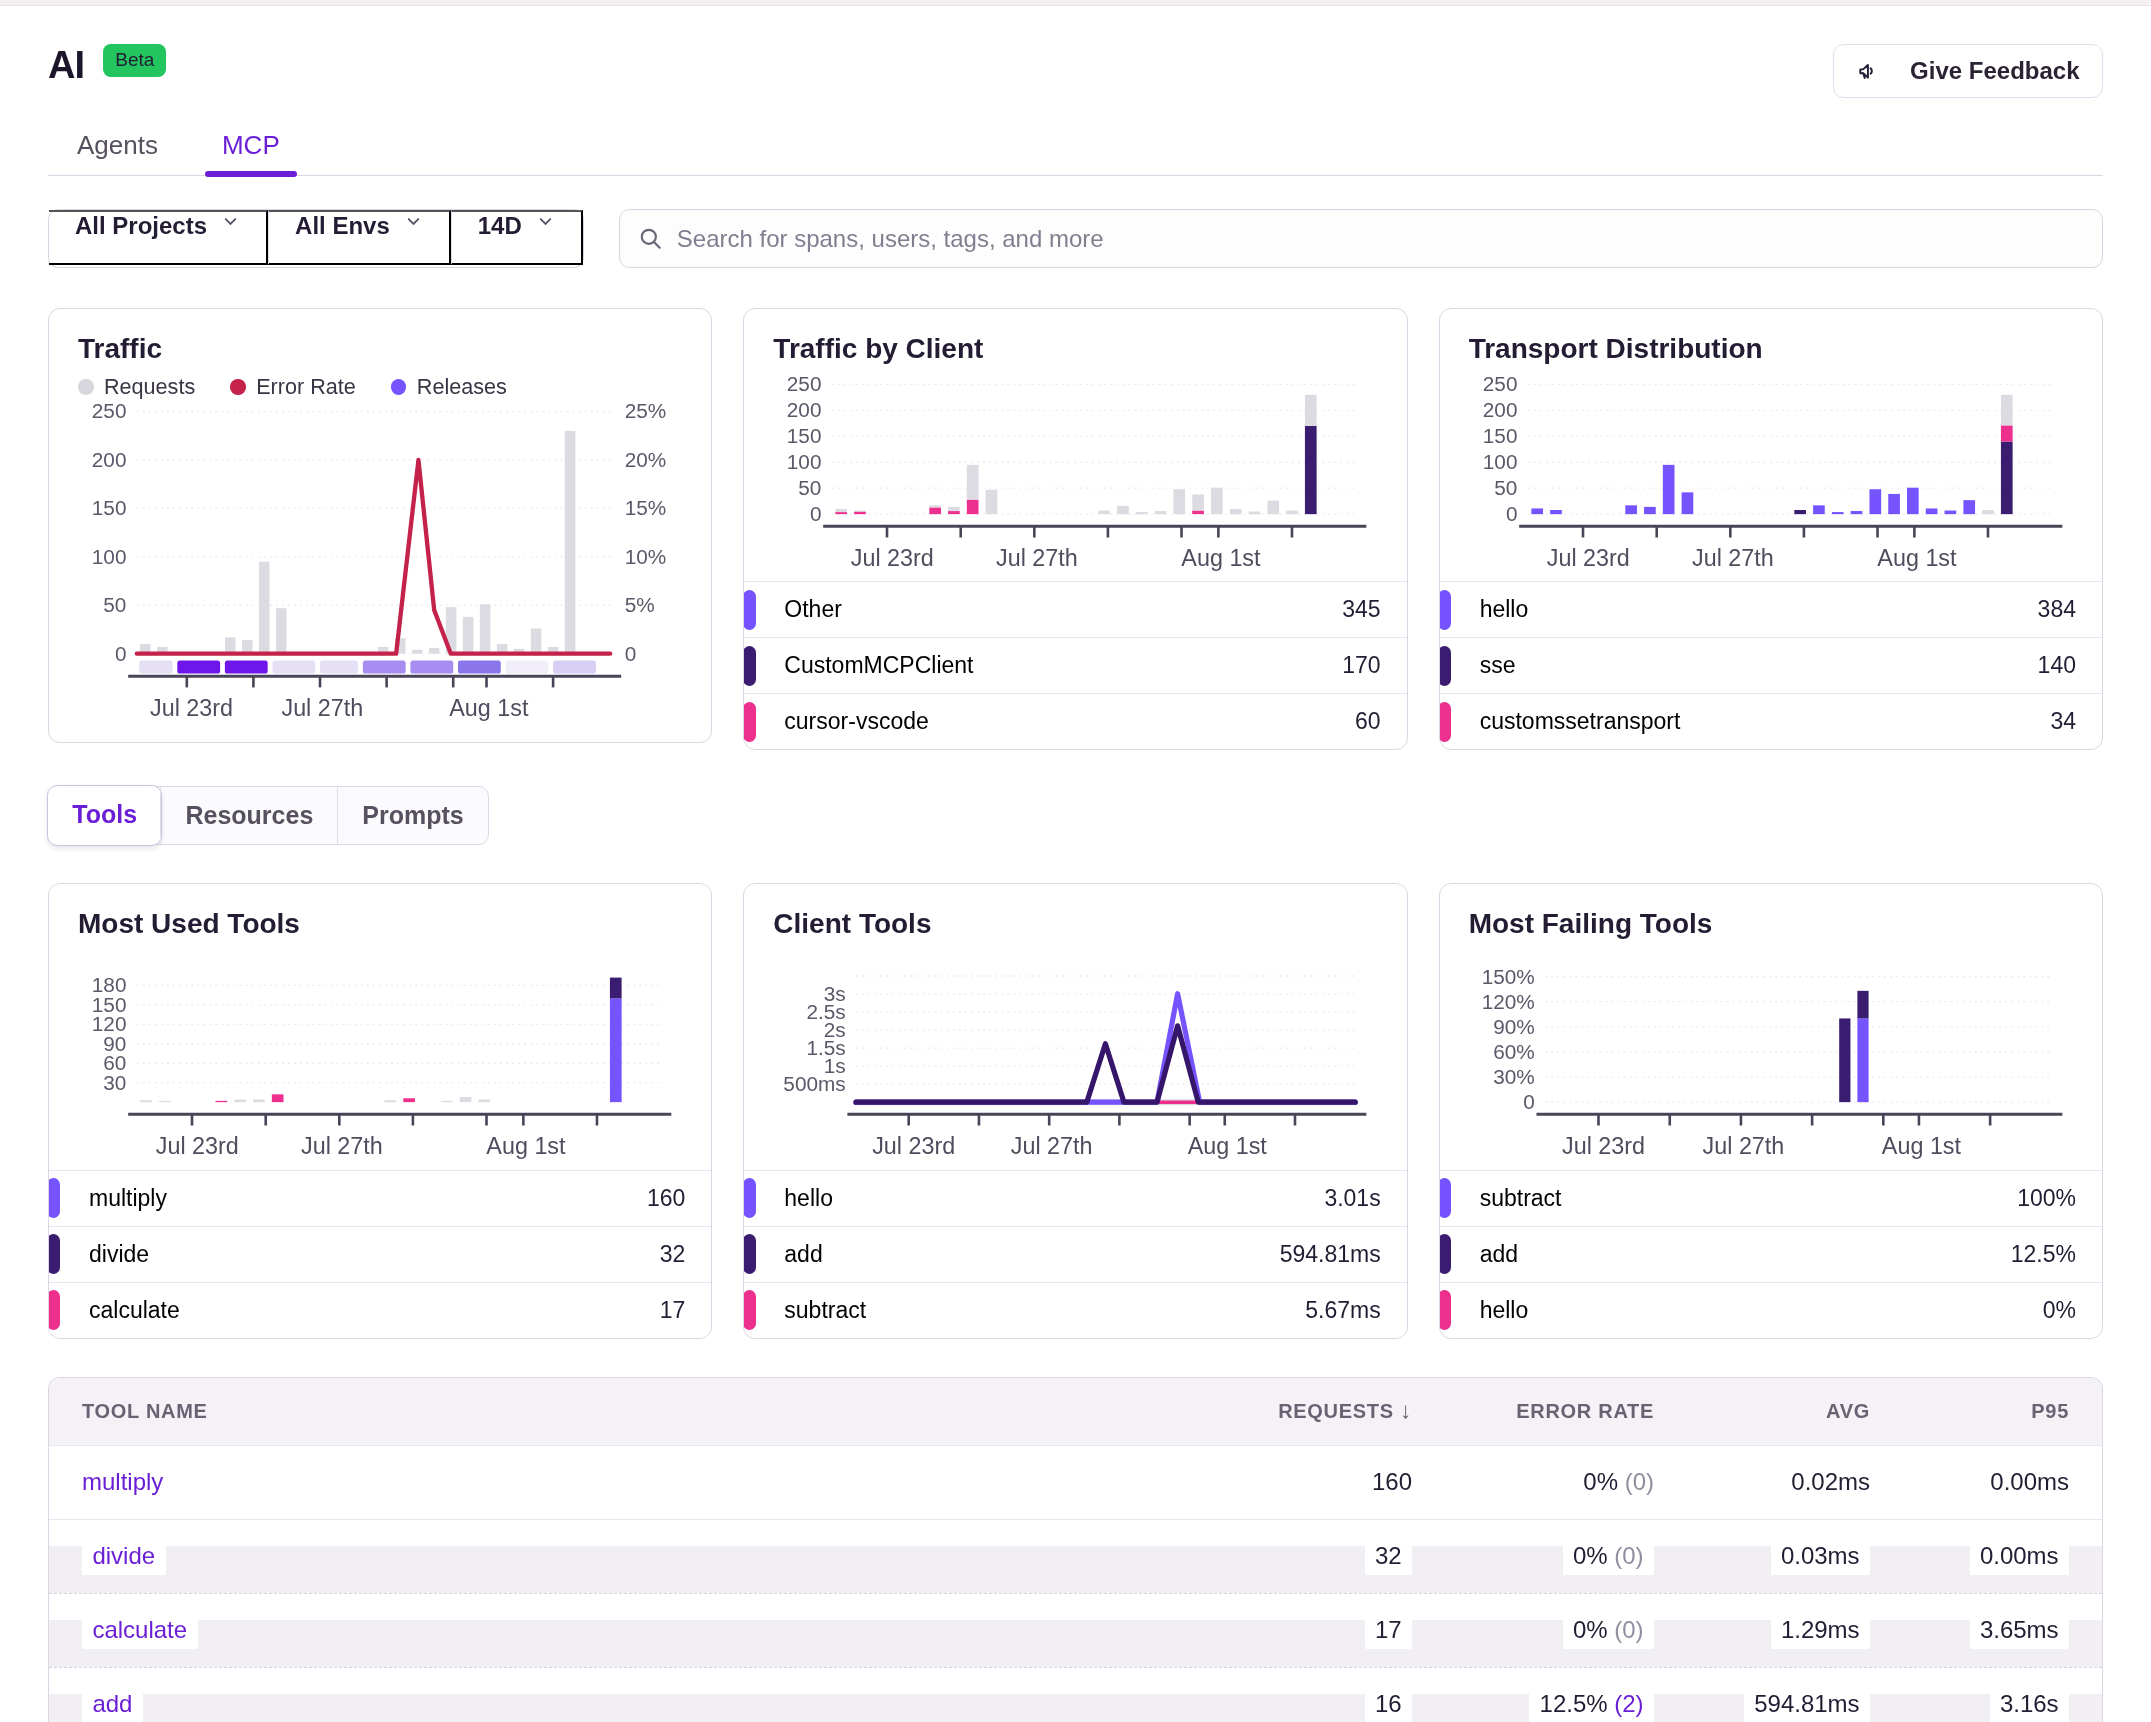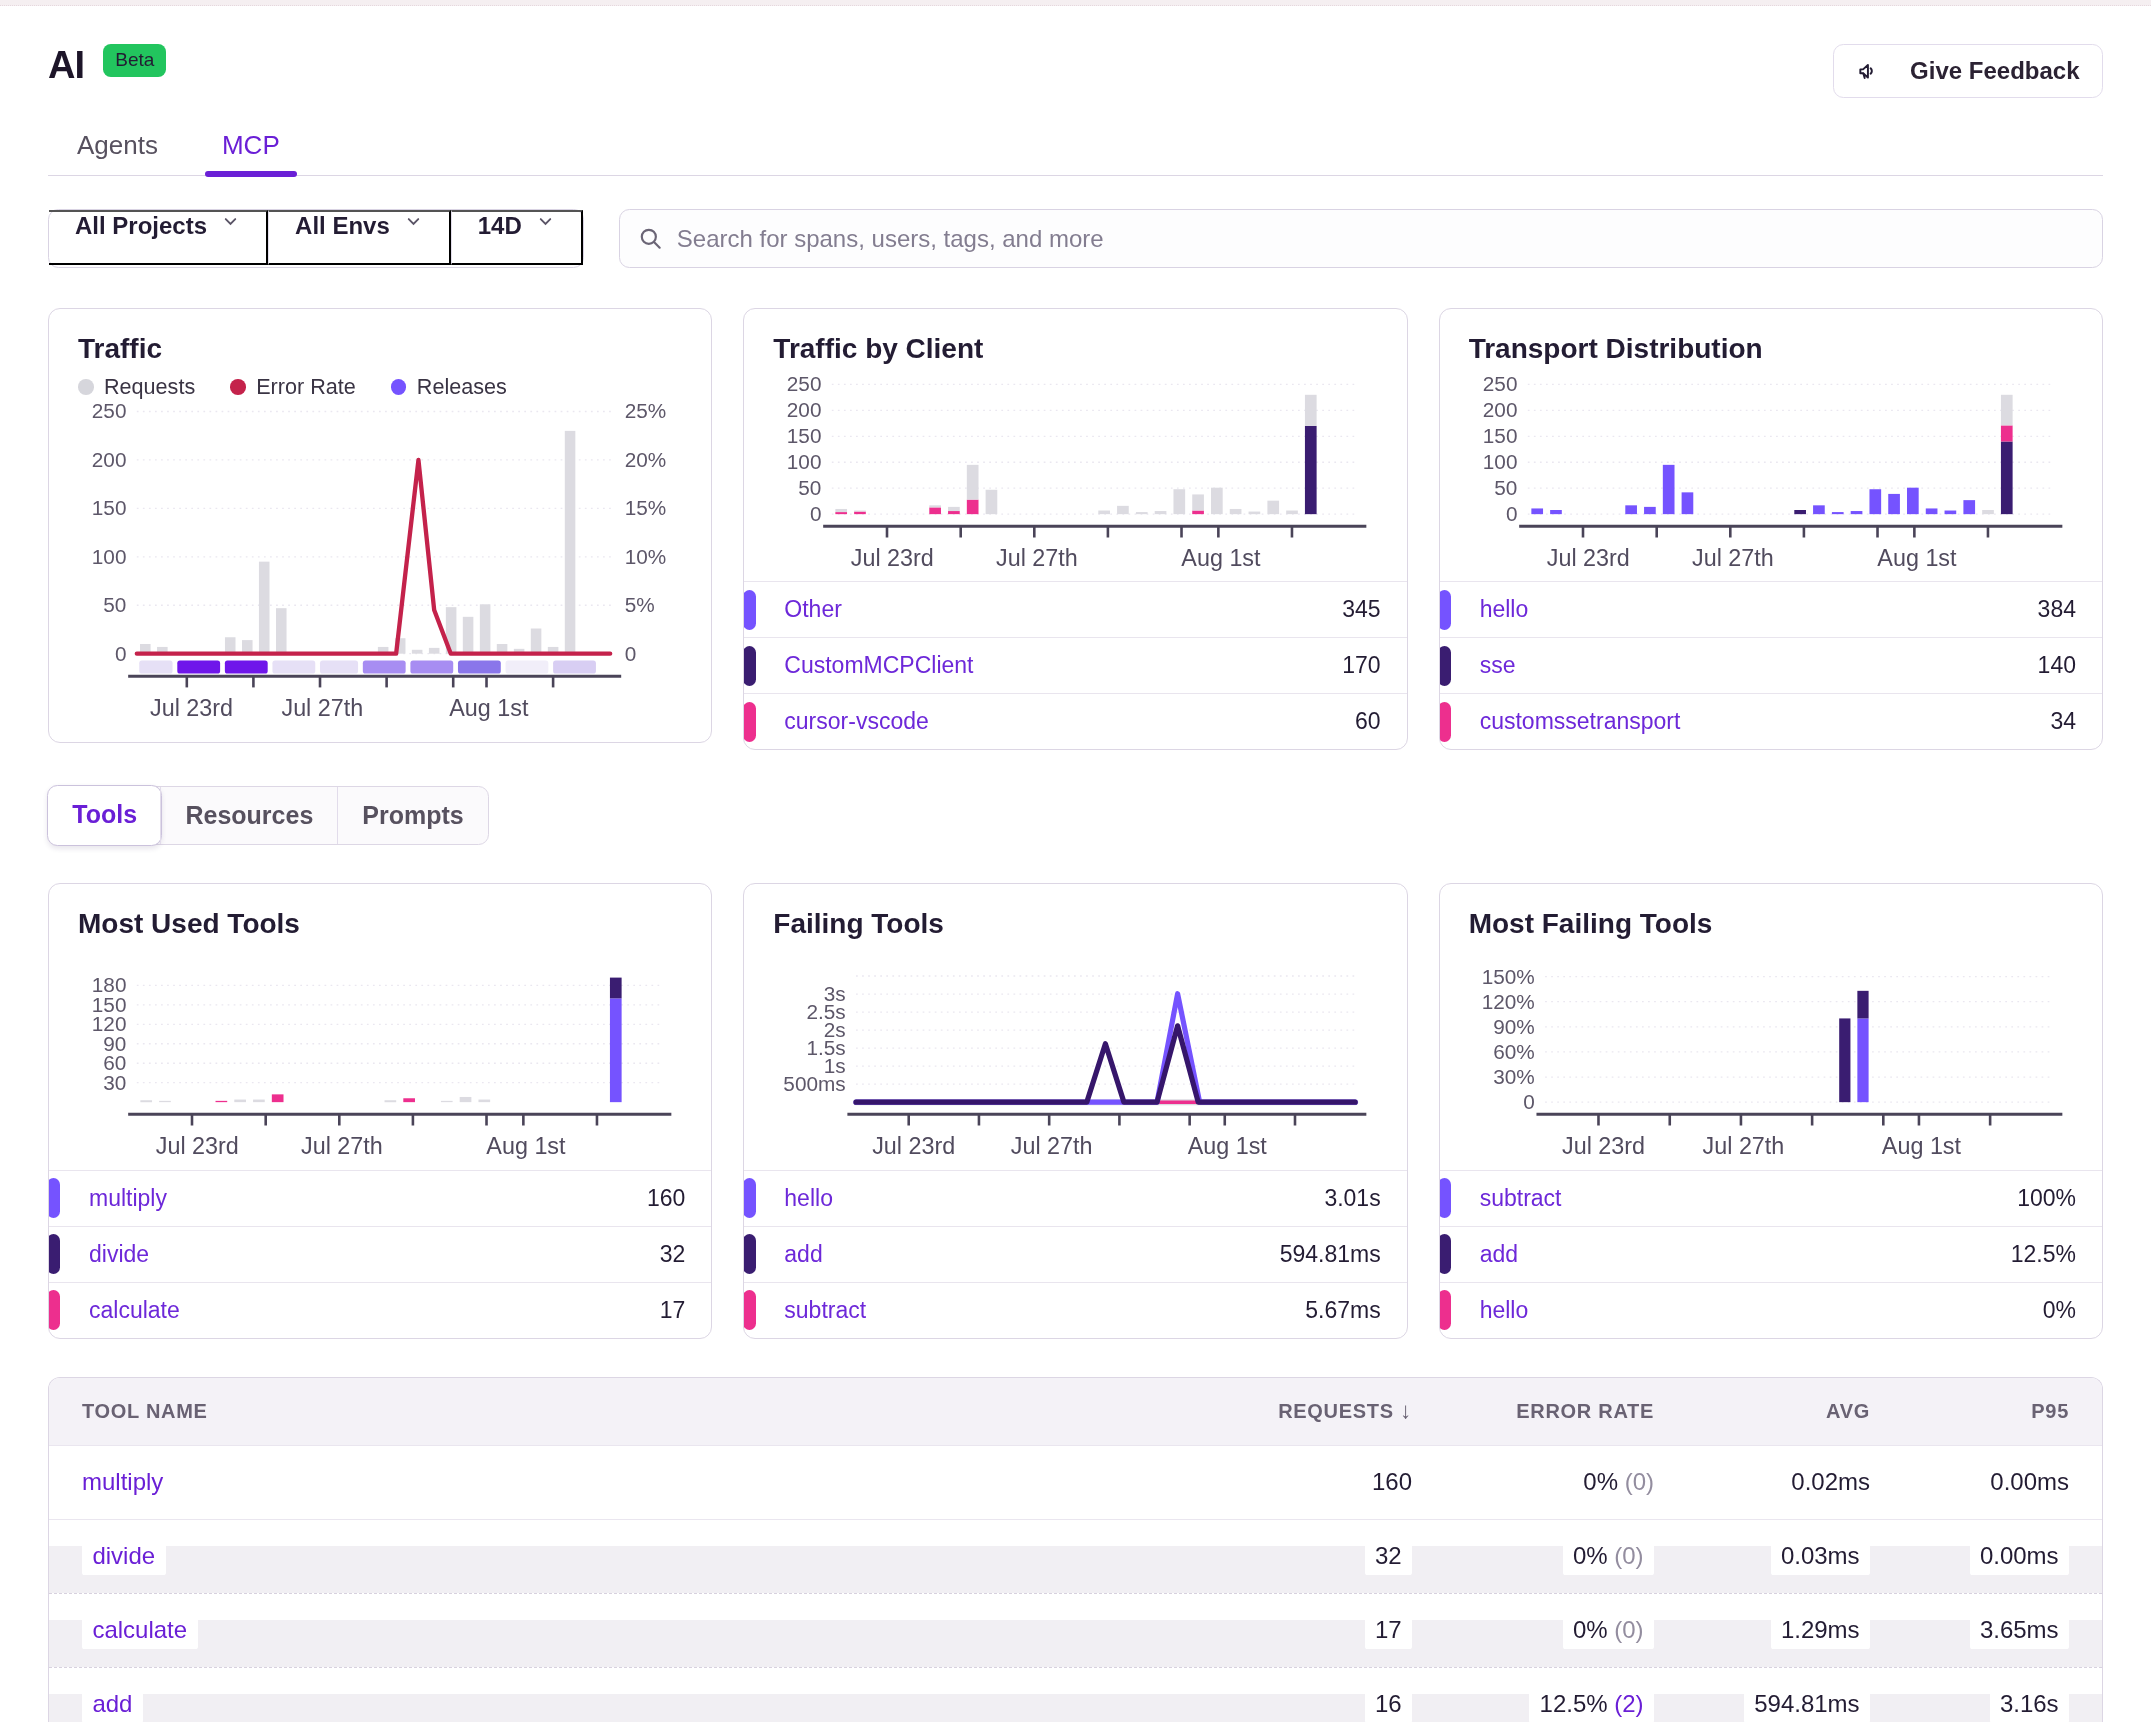--- a/index.html
+++ b/index.html
@@ -40,21 +40,21 @@
   .inline-legend{display:flex;gap:35px;align-items:center;margin:5.2px 0 1.7px}
   .il-item{display:flex;align-items:center;gap:10.4px;font-size:21.6px;color:#3a3444}
   .il-dot{width:15.6px;height:15.6px;border-radius:50%}
   .chart{width:100%}
   .yt{font-size:24px;fill:#5d5769}
   .xt{font-size:27px;fill:#514b5e}
   .legend-list{margin-top:5.2px}
   .legend-row{display:flex;align-items:center;height:55px;border-top:1.7px solid #e9e5ee;
         padding:0 26px 0 40px;position:relative}
   .pill{position:absolute;left:-1.7px;top:7.8px;width:13px;height:40px;border-radius:7px}
-  .l-label{font-size:23px;color:#6d28d9}
+  .l-label{font-size:23px;color:#000000}
   .l-value{margin-left:auto;font-size:23px;color:#231c33}
   .seg-tabs{display:inline-flex;margin:36px 48px 0;border:1.7px solid #ddd7e5;border-radius:10.4px;
         background:#fbfafc;position:relative}
   .sbtn{padding:14px 24px;font-size:25px;font-weight:700;color:#57515f;border-left:1.7px solid #e2dceb;cursor:pointer}
   .sbtn.first{border-left:none}
   .sbtn.active{background:#fff;color:#6a1fd6;border:1.7px solid #cbc2dc;border-radius:10.4px;
         margin:-1.7px;box-shadow:0 2.6px 5.2px rgba(43,24,81,.10);border-left:1.7px solid #cbc2dc}
   .table{margin:38px 48px 0;border:1.7px solid #dcd6e4;border-bottom:none;border-radius:12px 12px 0 0;overflow:hidden}
   .thead,.trow{display:grid;grid-template-columns:1fr 216px 242px 216px 199px;align-items:center;padding:0 33px}
   .thead{height:67px;background:#f4f2f7;color:#696273;font-size:20px;font-weight:700;letter-spacing:0.7px}
@@ -415,21 +415,21 @@
       <div class="legend-row">
         <span class="pill" style="background-color: rgb(237, 47, 142);"></span>
         <span class="l-label">calculate</span>
         <span class="l-value">17</span>
       </div>
     </div>
   </section>
 
   <section class="card">
     <div class="card-pad">
-      <h2 class="card-title">Failing Tools</h2>
+      <h2 class="card-title">Client Tools</h2>
       <div class="chart" style="margin-top:22.5px"><svg width="602" height="199" viewBox="0 0 696 230">
             <line x1="96" x2="676" y1="16.166666666666668" y2="16.166666666666668" stroke="#eae7f0" stroke-width="1.5" stroke-dasharray="2 5"></line>
             <line x1="96" x2="676" y1="37.000000000000014" y2="37.000000000000014" stroke="#eae7f0" stroke-width="1.5" stroke-dasharray="2 5"></line>
             <text x="84" y="45.000000000000014" text-anchor="end" class="yt">3s</text>
             <line x1="96" x2="676" y1="57.833333333333336" y2="57.833333333333336" stroke="#eae7f0" stroke-width="1.5" stroke-dasharray="2 5"></line>
             <text x="84" y="65.83333333333334" text-anchor="end" class="yt">2.5s</text>
             <line x1="96" x2="676" y1="78.66666666666666" y2="78.66666666666666" stroke="#eae7f0" stroke-width="1.5" stroke-dasharray="2 5"></line>
             <text x="84" y="86.66666666666666" text-anchor="end" class="yt">2s</text>
             <line x1="96" x2="676" y1="99.5" y2="99.5" stroke="#eae7f0" stroke-width="1.5" stroke-dasharray="2 5"></line>
             <text x="84" y="107.5" text-anchor="end" class="yt">1.5s</text>

